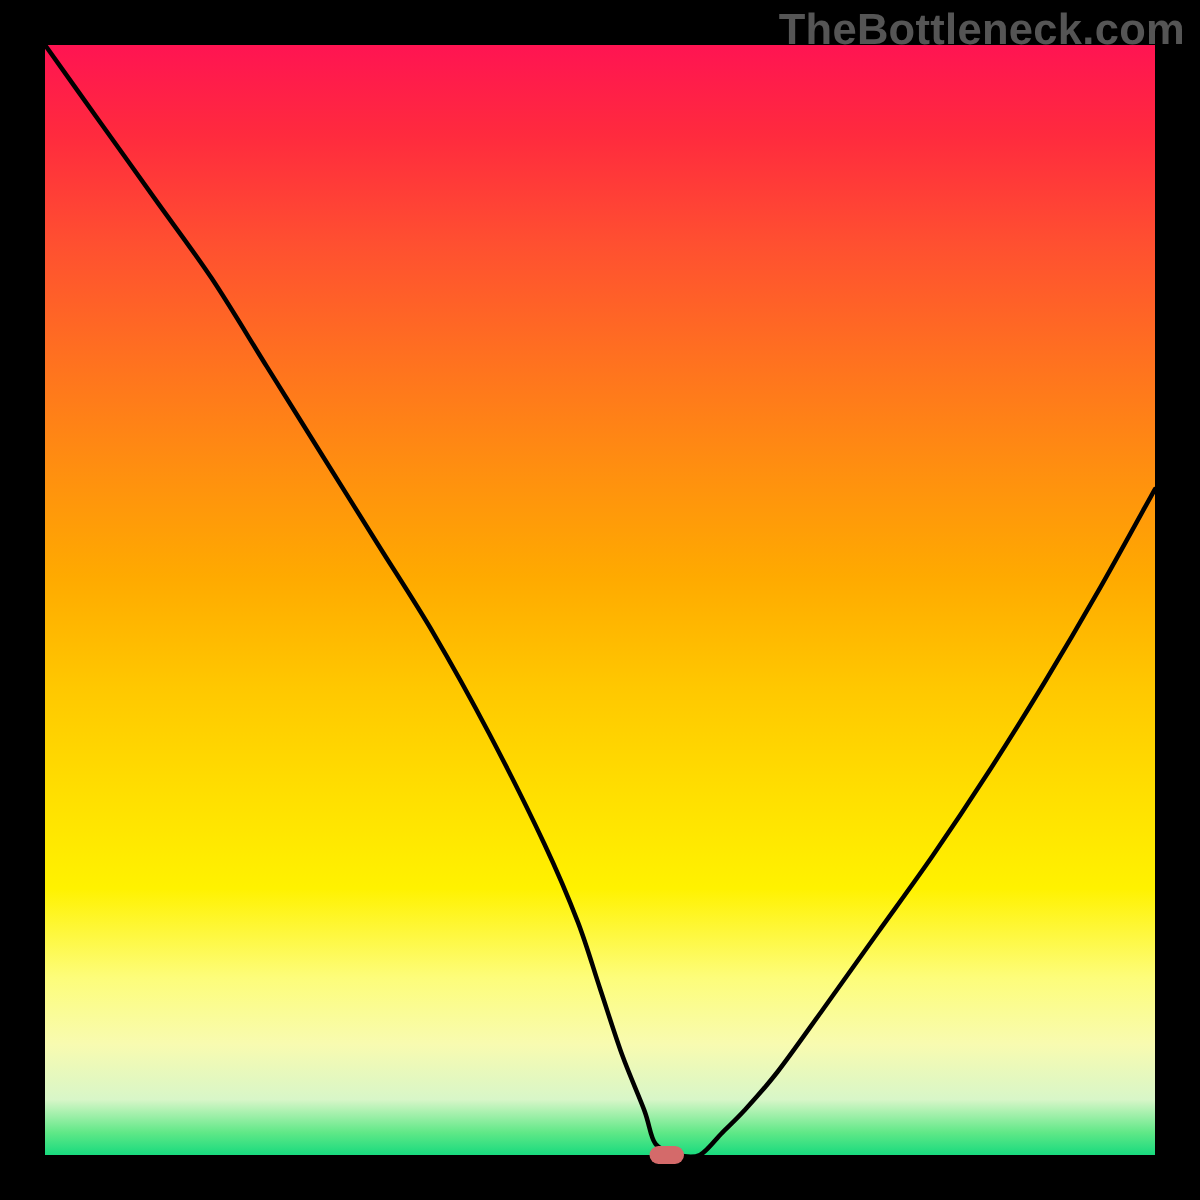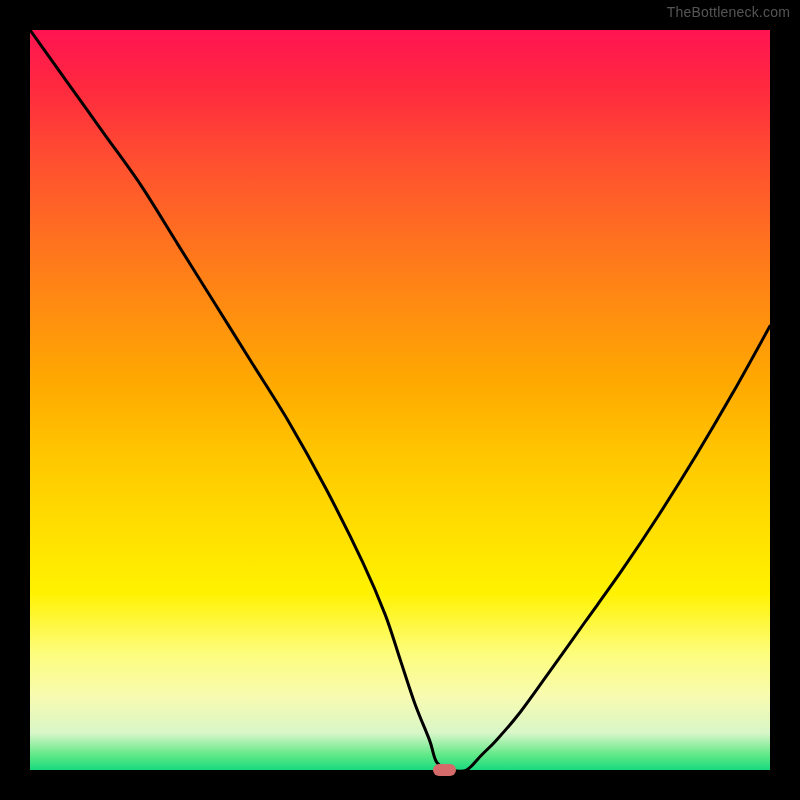--- a/index.html
+++ b/index.html
@@ -9,22 +9,22 @@
     background: #000;
     position: relative;
     font-family: Arial, sans-serif;
     overflow: hidden;
   }
   .watermark {
     position: absolute;
     top: 4px;
     right: 10px;
     color: #555;
-    font-size: 14px;
-    font-weight: 400;
+    font-size: 29px;
+    font-weight: 700;
     z-index: 10;
     letter-spacing: 0.2px;
   }
   .plot-area {
     position: absolute;
     top: 30px;
     left: 30px;
     width: 740px;
     height: 740px;
     background: linear-gradient(to bottom,

